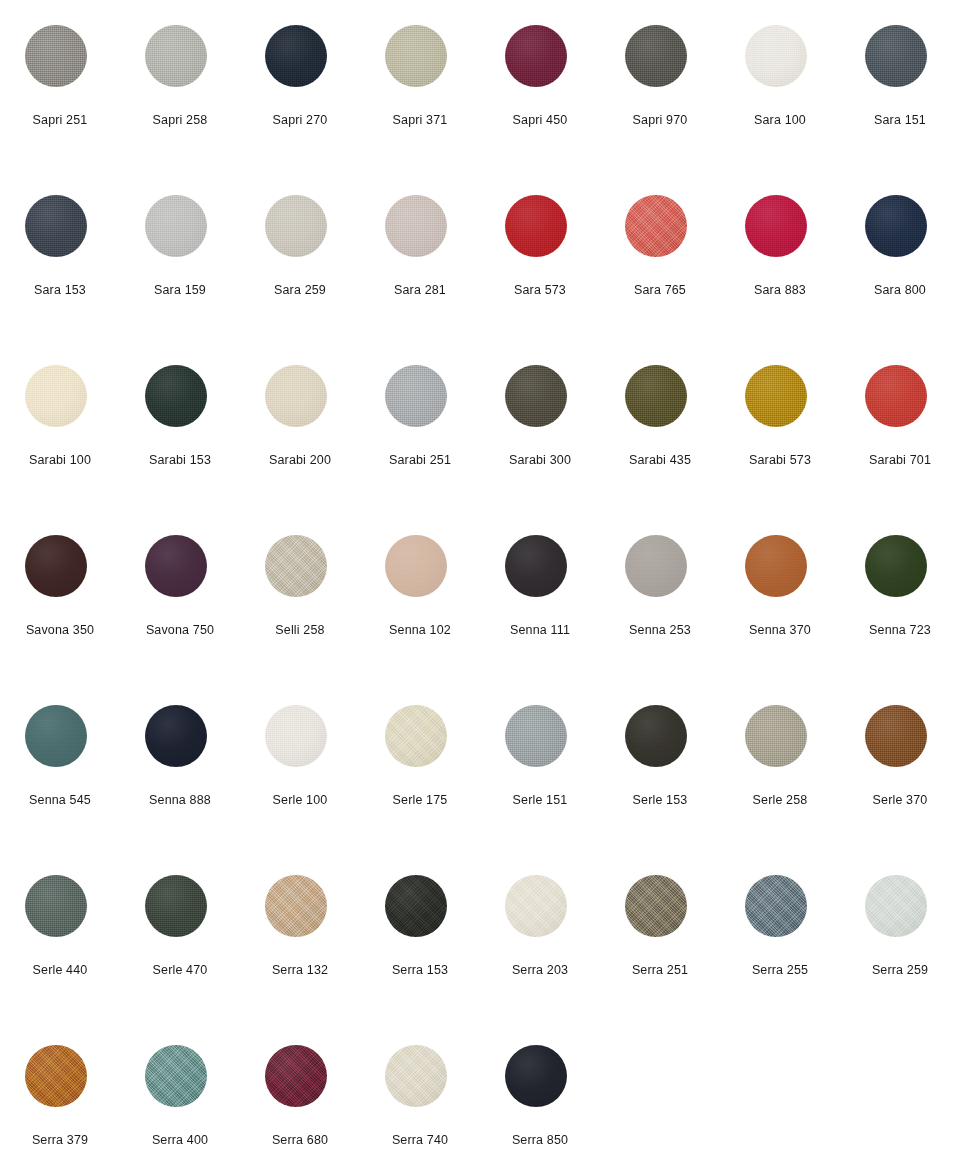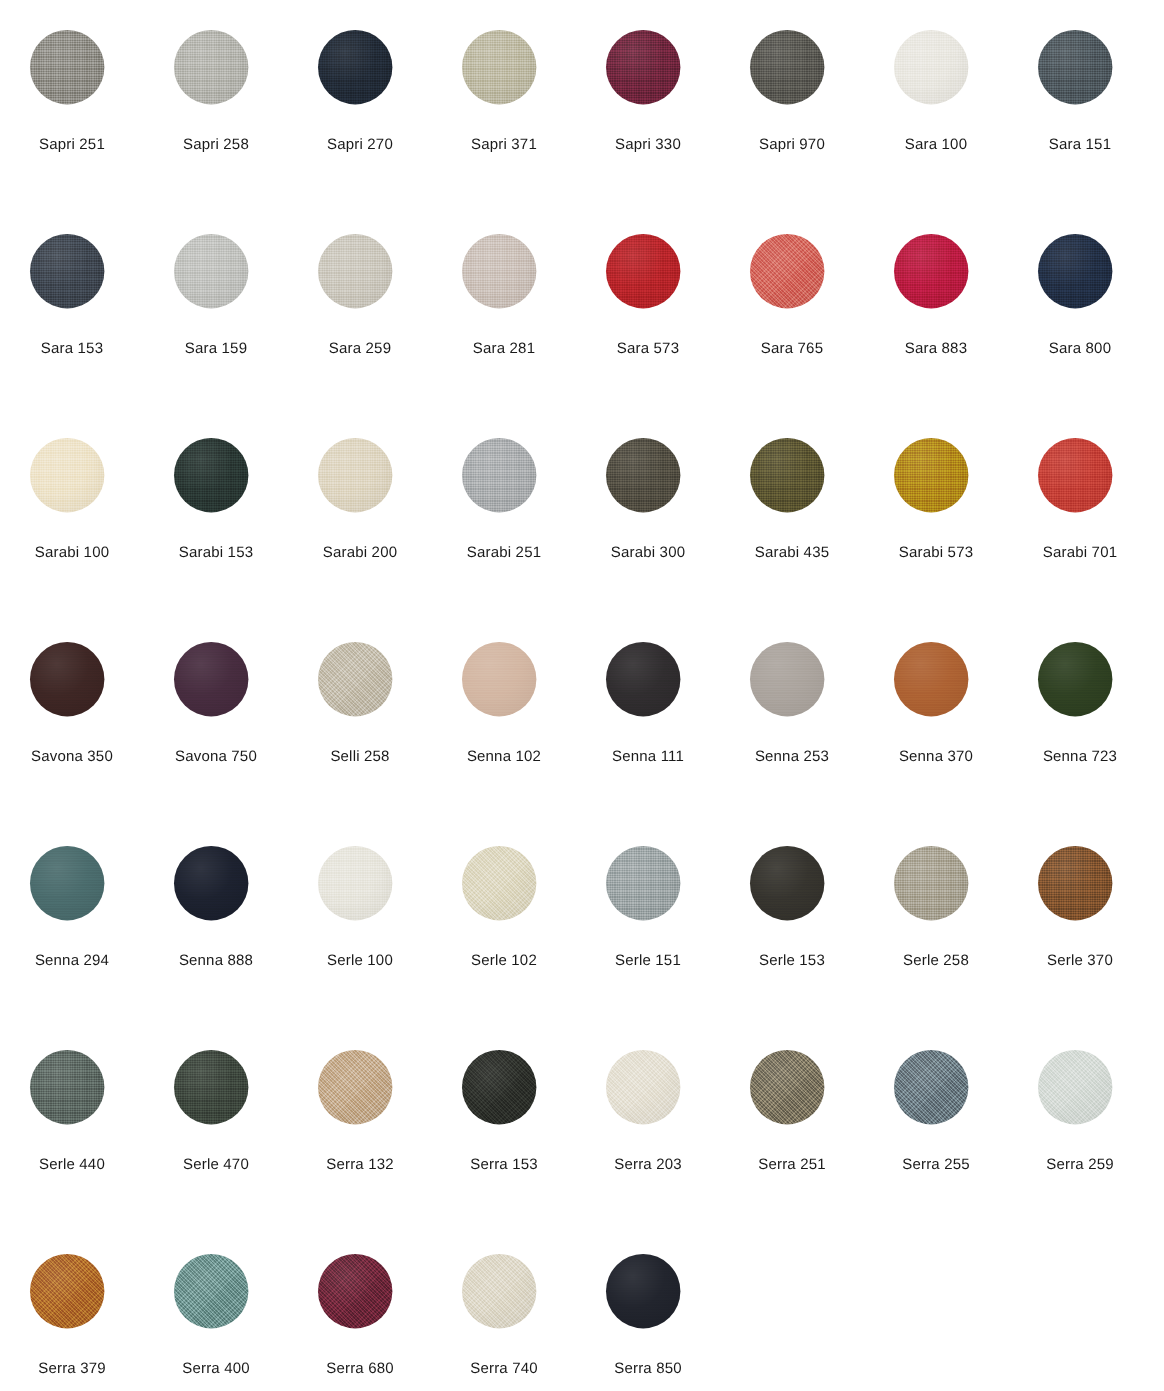--- a/index.html
+++ b/index.html
@@ -158,21 +158,21 @@
       </div>
       <div class="swatch-label">Sapri 371</div>
     </div>
     <div class="swatch-cell">
       <div class="swatch-disc-wrap">
         <div class="swatch-disc weave" style="background-color: rgb(107, 34, 57);">
           <div class="weave"></div>
           <div class="sheen"></div>
         </div>
       </div>
-      <div class="swatch-label">Sapri 330</div>
+      <div class="swatch-label">Sapri 450</div>
     </div>
     <div class="swatch-cell">
       <div class="swatch-disc-wrap">
         <div class="swatch-disc weave" style="background-color: rgb(86, 85, 79);">
           <div class="weave"></div>
           <div class="sheen"></div>
         </div>
       </div>
       <div class="swatch-label">Sapri 970</div>
     </div>
@@ -410,21 +410,21 @@
       </div>
       <div class="swatch-label">Senna 723</div>
     </div>
     <div class="swatch-cell">
       <div class="swatch-disc-wrap">
         <div class="swatch-disc flat" style="background-color: rgb(71, 105, 106);">
           <div class="weave"></div>
           <div class="sheen"></div>
         </div>
       </div>
-      <div class="swatch-label">Senna 294</div>
+      <div class="swatch-label">Senna 545</div>
     </div>
     <div class="swatch-cell">
       <div class="swatch-disc-wrap">
         <div class="swatch-disc flat" style="background-color: rgb(24, 29, 43);">
           <div class="weave"></div>
           <div class="sheen"></div>
         </div>
       </div>
       <div class="swatch-label">Senna 888</div>
     </div>
@@ -437,21 +437,21 @@
       </div>
       <div class="swatch-label">Serle 100</div>
     </div>
     <div class="swatch-cell">
       <div class="swatch-disc-wrap">
         <div class="swatch-disc speckle" style="background-color: rgb(222, 216, 193);">
           <div class="weave"></div>
           <div class="sheen"></div>
         </div>
       </div>
-      <div class="swatch-label">Serle 102</div>
+      <div class="swatch-label">Serle 175</div>
     </div>
     <div class="swatch-cell">
       <div class="swatch-disc-wrap">
         <div class="swatch-disc weave" style="background-color: rgb(154, 163, 164);">
           <div class="weave"></div>
           <div class="sheen"></div>
         </div>
       </div>
       <div class="swatch-label">Serle 151</div>
     </div>

